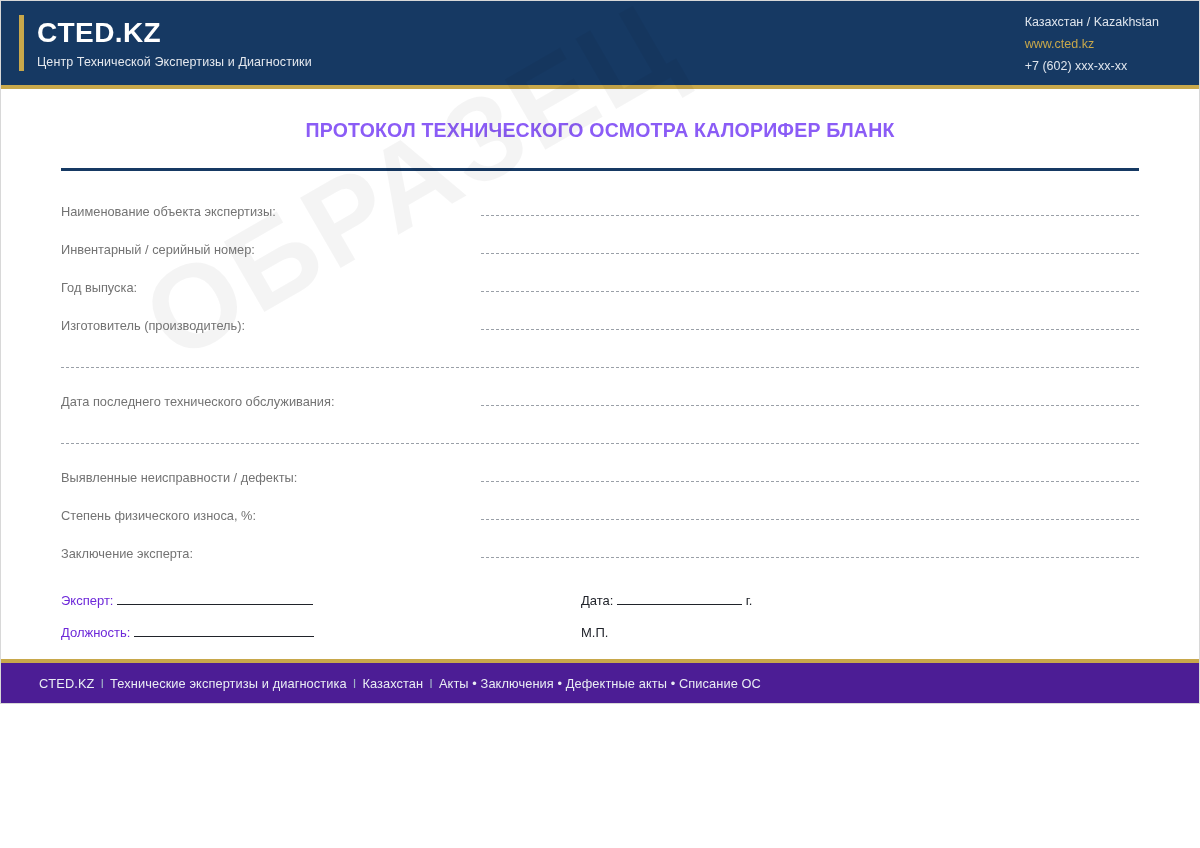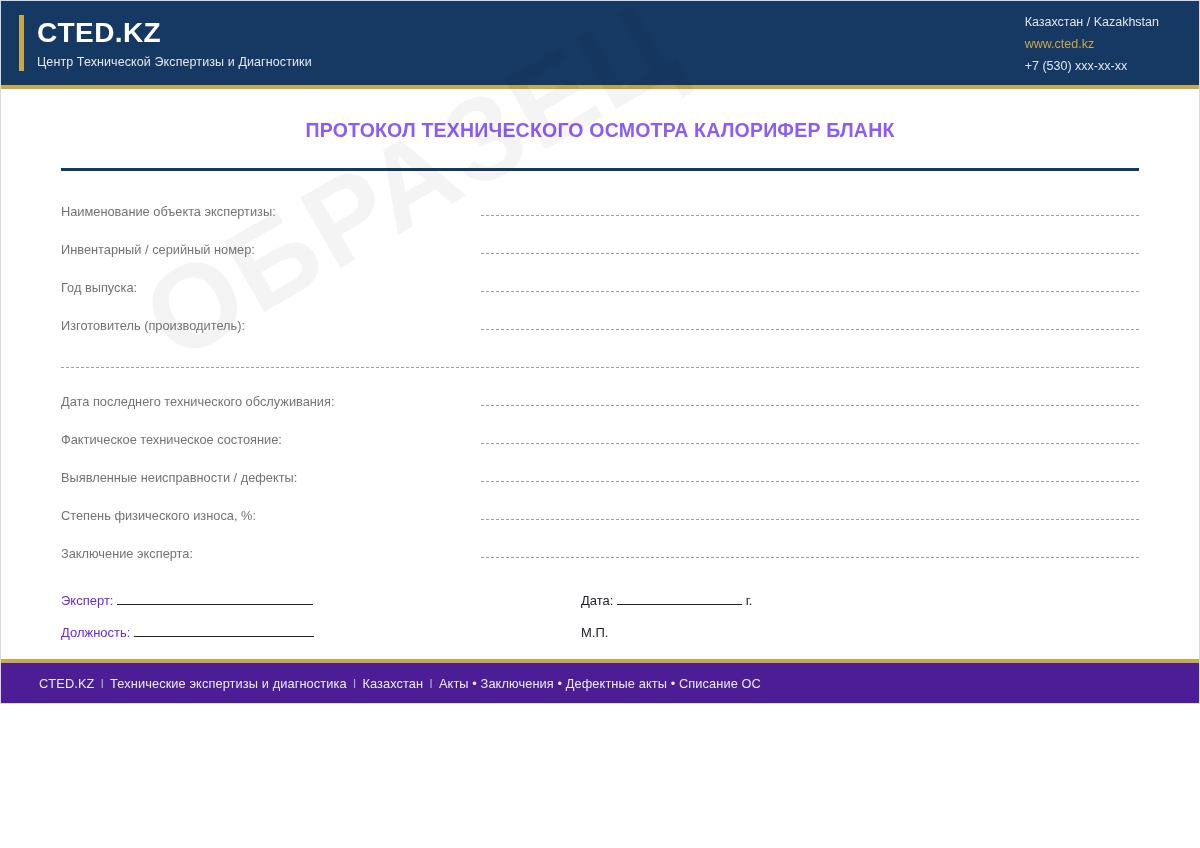--- a/index.html
+++ b/index.html
@@ -206,21 +206,21 @@
     <div class="brand">
       <div class="brand-bar"></div>
       <div class="brand-text">
         <div class="brand-title">CTED.KZ</div>
         <div class="brand-sub">Центр Технической Экспертизы и Диагностики</div>
       </div>
     </div>
     <div class="header-contacts">
       <div>Казахстан / Kazakhstan</div>
       <div class="site">www.cted.kz</div>
-      <div>+7 (530) xxx-xx-xx</div>
+      <div>+7 (602) xxx-xx-xx</div>
     </div>
   </div>
 
   <div class="content">
 
     <div class="doc-title">ПРОТОКОЛ ТЕХНИЧЕСКОГО ОСМОТРА КАЛОРИФЕР БЛАНК</div>
     <div class="title-rule"></div>
 
     <div class="watermark">ОБРАЗЕЦ</div>
 
@@ -249,21 +249,20 @@
       <div class="field-row">
         <div class="field-line"></div>
       </div>
 
       <div class="field-row">
         <div class="field-label">Дата последнего технического обслуживания:</div>
         <div class="field-line"></div>
       </div>
 
       <div class="field-row">
-        <div class="field-label">Фактическое техническое состояние:</div>
         <div class="field-line"></div>
       </div>
 
       <div class="field-row">
         <div class="field-label">Выявленные неисправности / дефекты:</div>
         <div class="field-line"></div>
       </div>
 
       <div class="field-row">
         <div class="field-label">Степень физического износа, %:</div>

